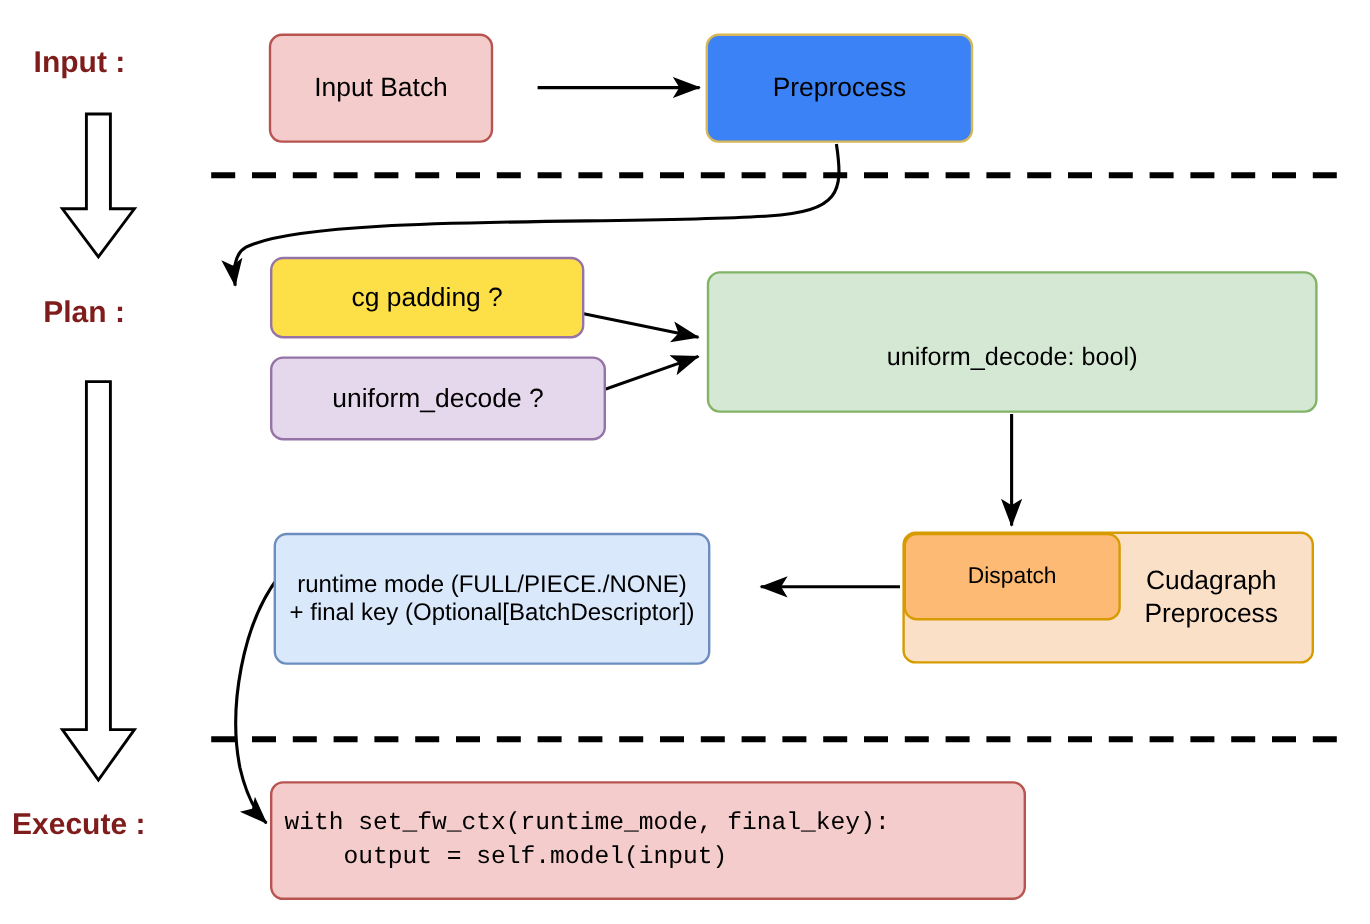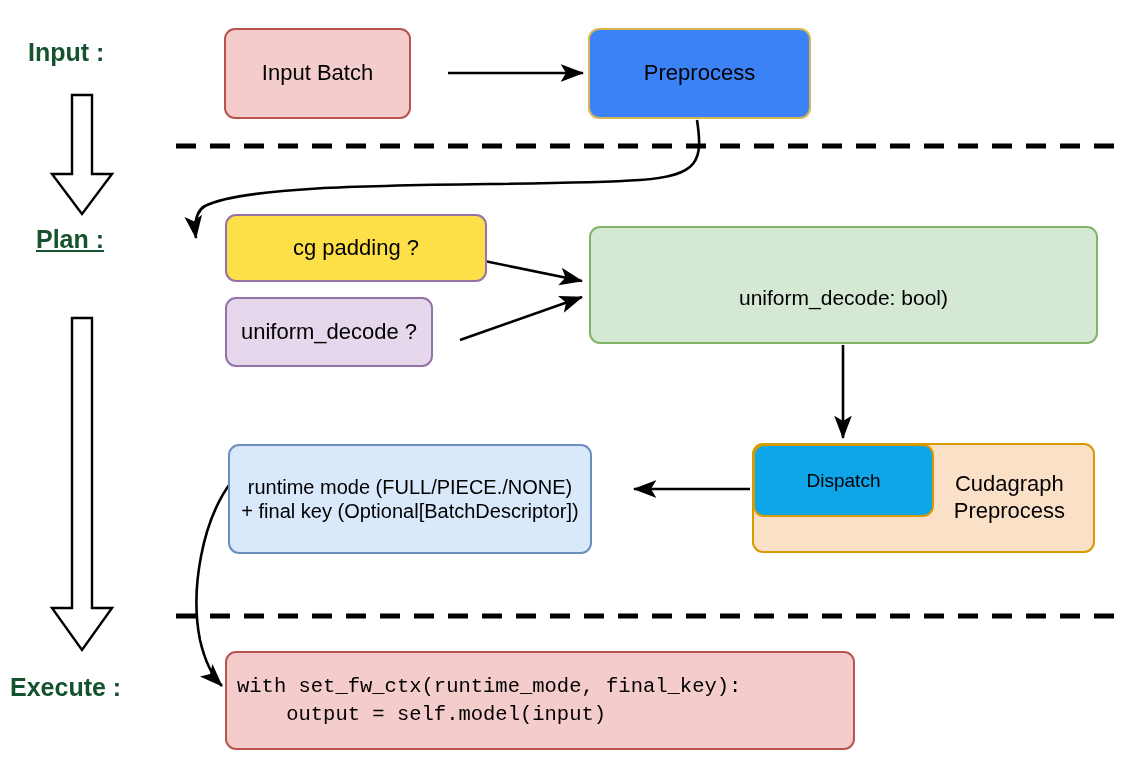--- a/index.html
+++ b/index.html
@@ -33,63 +33,63 @@
     align-items: center;
     justify-content: center;
     text-align: center;
     color: #000000;
     line-height: 1.22;
   }
   .stage-label {
     position: absolute;
     font-weight: bold;
     font-size: 25px;
-    color: #14532d;
+    color: #7f1d1d;
     white-space: nowrap;
   }
 
   
   #node-input-batch {
     left: 224px; top: 28px; width: 187px; height: 91px;
     background: #f5cccc; border-color: #b85450;
     font-size: 22px;
   }
   #node-preprocess {
     left: 588px; top: 28px; width: 223px; height: 91px;
     background: #3b82f6; border-color: #d6b656;
     font-size: 22px;
   }
   #node-cg-padding {
     left: 225px; top: 214px; width: 262px; height: 68px;
     background: #fde047; border-color: #9673a6;
     font-size: 22px;
   }
   #node-uniform-decode {
-    left: 225px; top: 297px; width: 208px; height: 70px;
+    left: 225px; top: 297px; width: 280px; height: 70px;
     background: #e5d7ec; border-color: #9673a6;
     font-size: 22px;
   }
   #node-init-key {
     left: 589px; top: 226px; width: 509px; height: 118px;
     background: #d5e8d4; border-color: #82b366;
     font-size: 21px;
     padding: 0 10px;
   }
   #node-cudagraph-dispatcher {
     left: 752px; top: 443px; width: 343px; height: 110px;
     background: #fbe0c8; border-color: #d79b00;
     font-size: 22px;
     align-items: center;
     justify-content: flex-end;
     padding-right: 28px;
     border-radius: 11px;
   }
   #node-dispatch {
     left: 753px; top: 444px; width: 181px; height: 73px;
-    background: #0ea5e9; border-color: #d79b00;
+    background: #fdba74; border-color: #d79b00;
     font-size: 19px;
     z-index: 3;
   }
   #node-runtime-mode {
     left: 228px; top: 444px; width: 364px; height: 110px;
     background: #dae8fc; border-color: #6c8ebf;
     font-size: 20px;
   }
   #node-execute-code {
     left: 225px; top: 651px; width: 630px; height: 99px;
@@ -98,21 +98,21 @@
     font-size: 20.5px;
     justify-content: flex-start;
     align-items: center;
     padding-left: 10px;
     white-space: pre;
     text-align: left;
     line-height: 1.34;
   }
 
   #label-input   { left: 28px;  top: 38px; }
-  #label-plan    { left: 36px;  top: 225px; text-decoration: underline; }
+  #label-plan    { left: 36px;  top: 246px; }
   #label-execute { left: 10px;  top: 673px; }
 </style>
 </head>
 <body>
 
 <div id="stage">
 
   <svg class="svg-layer" viewBox="0 0 1142 770">
     <defs>
       <marker id="ah" markerWidth="10" markerHeight="10" refX="8.6" refY="3.6" orient="auto" markerUnits="strokeWidth">

